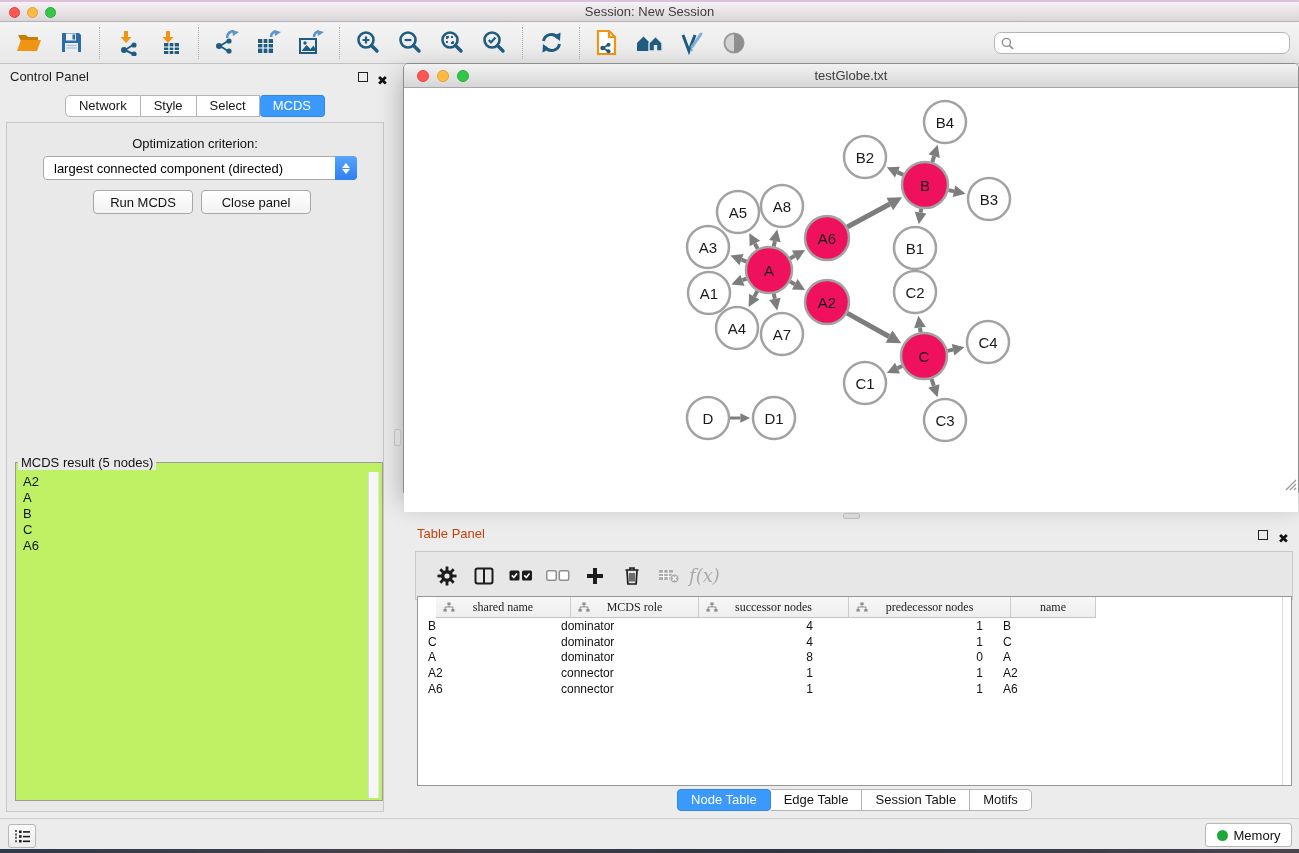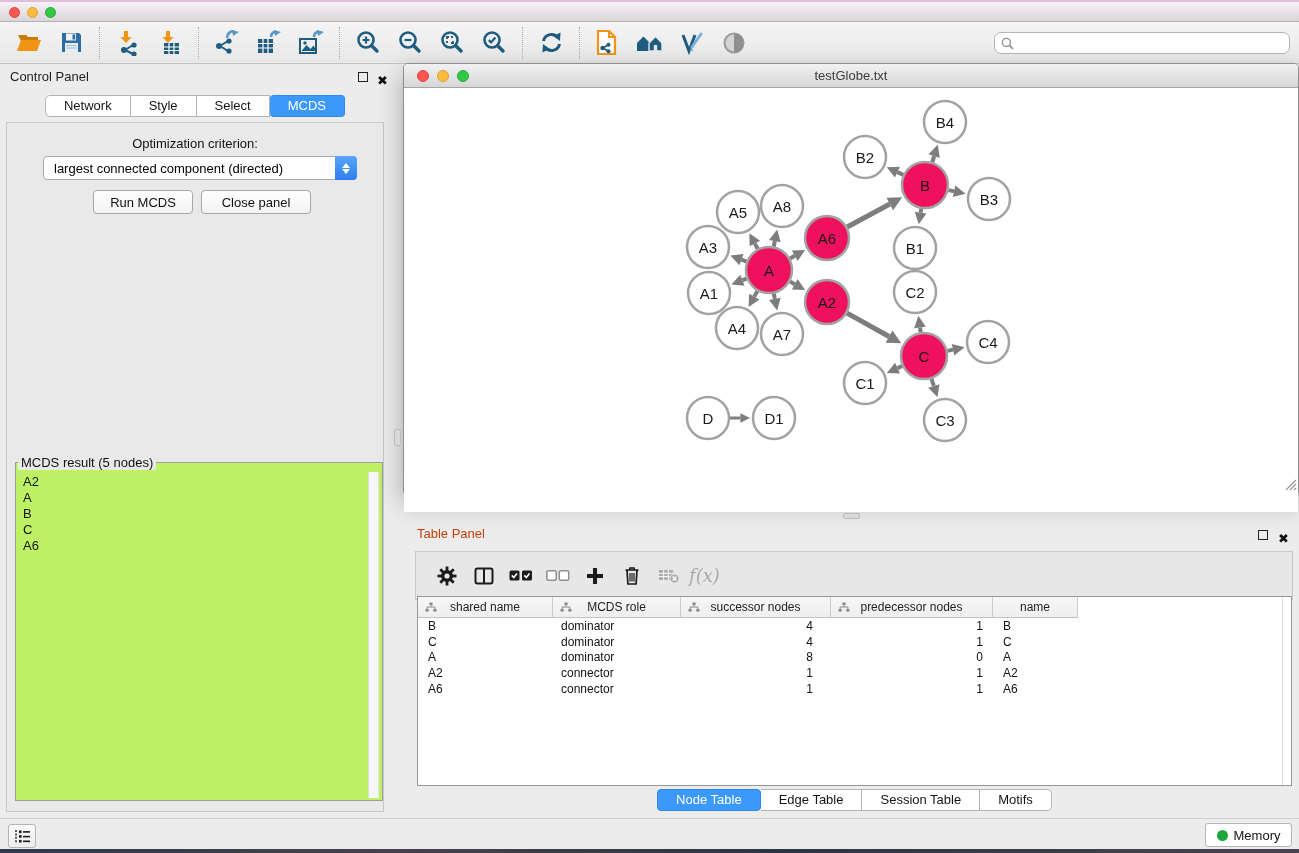--- a/index.html
+++ b/index.html
@@ -30,21 +30,21 @@
   .searchbox input { border:none; outline:none; flex:1; font-size:12px; height:18px;
     font-family:"Liberation Sans",sans-serif; background:transparent; }
 
   
   .cp-header { position:absolute; left:0; top:66px; width:390px; height:24px; }
   .cp-header .t { position:absolute; left:10px; top:3px; font-size:13px; color:#1c1c1c; }
   .wbtn { position:absolute; top:5px; width:13px; height:13px; cursor:default; }
   .float-glyph { display:block; width:10px; height:10px; border:1.5px solid #222; margin-top:1px; }
   .close-glyph { font-size:13px; font-weight:bold; color:#111; line-height:13px; }
   .cp-tabs { position:absolute; left:0; top:95px; width:390px; display:flex; justify-content:center; }
-  .seg-tab { height:22px; line-height:20px; padding:0 18px; background:#fff;
+  .seg-tab { height:22px; line-height:20px; padding:0 13px; background:#fff;
     border:1px solid #b4b4b4; border-left:none; font-size:13px; color:#141414; }
   .seg-tab:first-child { border-left:1px solid #b4b4b4; border-radius:5px 0 0 5px; }
   .seg-tab:last-child  { border-radius:0 5px 5px 0; }
   .seg-tab.active { background:#3b99fc; border-color:#2f89ec; color:#fff; border-radius:4px; }
   .cp-content { position:absolute; left:6px; top:122px; width:378px; height:690px;
     background:#e9e9e9; border:1px solid #c8c8c8; }
   .opt-label { position:absolute; left:0; top:13px; width:100%; text-align:center;
     font-size:13px; color:#111; }
   .dropdown { position:absolute; left:36px; top:33px; width:314px; height:24px;
     background:#fff; border:1px solid #a8a8a8; border-radius:4px; }
@@ -91,21 +91,21 @@
   
   .tp-header { position:absolute; left:403px; top:524px; width:896px; height:22px; }
   .tp-header .t { position:absolute; left:14px; top:2px; font-size:13px; color:#c2410c; }
   .tp-toolbar { position:absolute; left:415px; top:551px; width:878px; height:49px;
     background:#e7e7e7; border:1px solid #c9c9c9; display:flex; align-items:center; padding-left:12px; }
   .tpbtn { width:37px; height:32px; display:flex; align-items:center; justify-content:center; flex:none; }
   .fx { font-family:"DejaVu Serif","Liberation Serif",serif; font-style:italic;
     font-size:18px; color:#a9a9a9; margin-left:2px; }
   .tp-table { position:absolute; left:417px; top:596px; width:875px; height:190px;
     background:#fff; border:1px solid #979797; }
-  .th-row { position:absolute; left:0; top:0; height:21px; display:flex; }
+  .th-row { position:absolute; left:18px; top:0; height:21px; display:flex;font-family:Liberation Serif, serif; }
   .th-cell { position:relative; height:21px; background:linear-gradient(#f7f7f7,#eeeeee);
     border-right:1px solid #cccccc; border-bottom:1px solid #c3c3c3;
     display:flex; align-items:center; justify-content:center; font-size:12px; color:#222; }
   .th-cell .hicon { position:absolute; left:7px; top:5px; }
   .tb-rows { position:absolute; left:0; top:21px; width:100%; }
   .tb-row { display:flex; height:15.8px; align-items:center; }
   .tb-cell { font-size:12px; color:#111; overflow:hidden; white-space:nowrap; }
   .tb-scroll { position:absolute; right:8px; top:0; bottom:0; width:1px; background:#d9d9d9; }
   .tp-tabs { position:absolute; left:417px; top:789px; width:875px; display:flex; justify-content:center; }
 
@@ -125,20 +125,21 @@
 </style>
 </head>
 <body>
 
 <div class="app">
 
   <div class="titlebar">
     <span class="tl red"></span>
     <span class="tl yellow"></span>
     <span class="tl green"></span>
+    <div class="title">Session: New Session</div>
   </div>
 
   <div class="toolbar">
     <div class="tbtn">
       <svg width="27" height="23" viewBox="0 0 27 23">
         <path d="M2 4 h8 l2 2 h10 v4 H5 z" fill="#c87d07"></path>
         <path d="M5 9 h20 l-4 11 H1 z" fill="#ef9413"></path>
       </svg>
     </div>
     <div class="tbtn">

